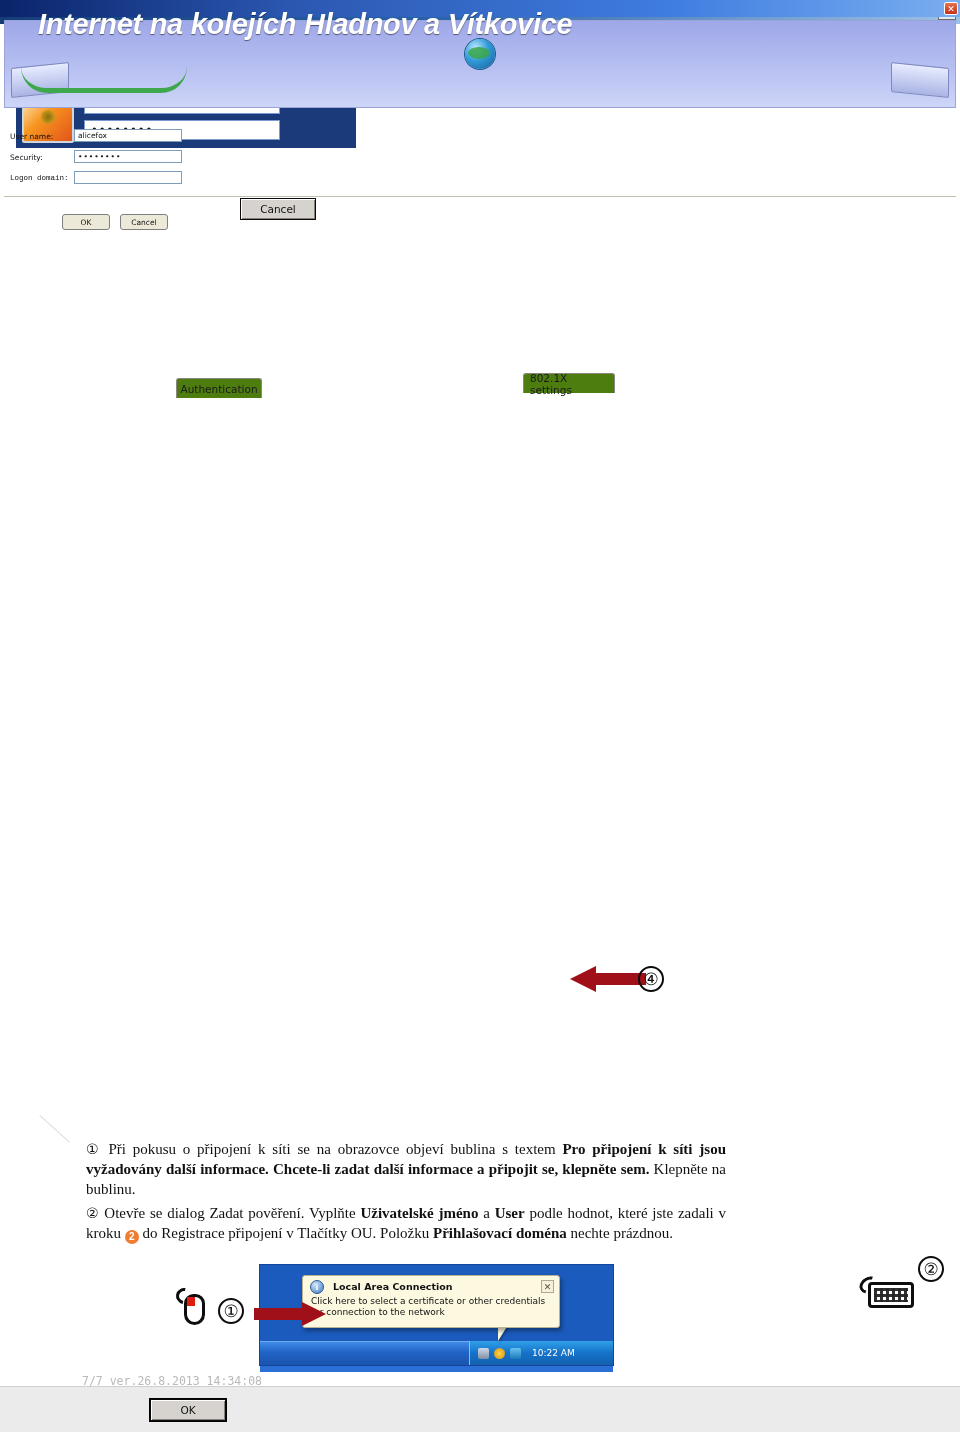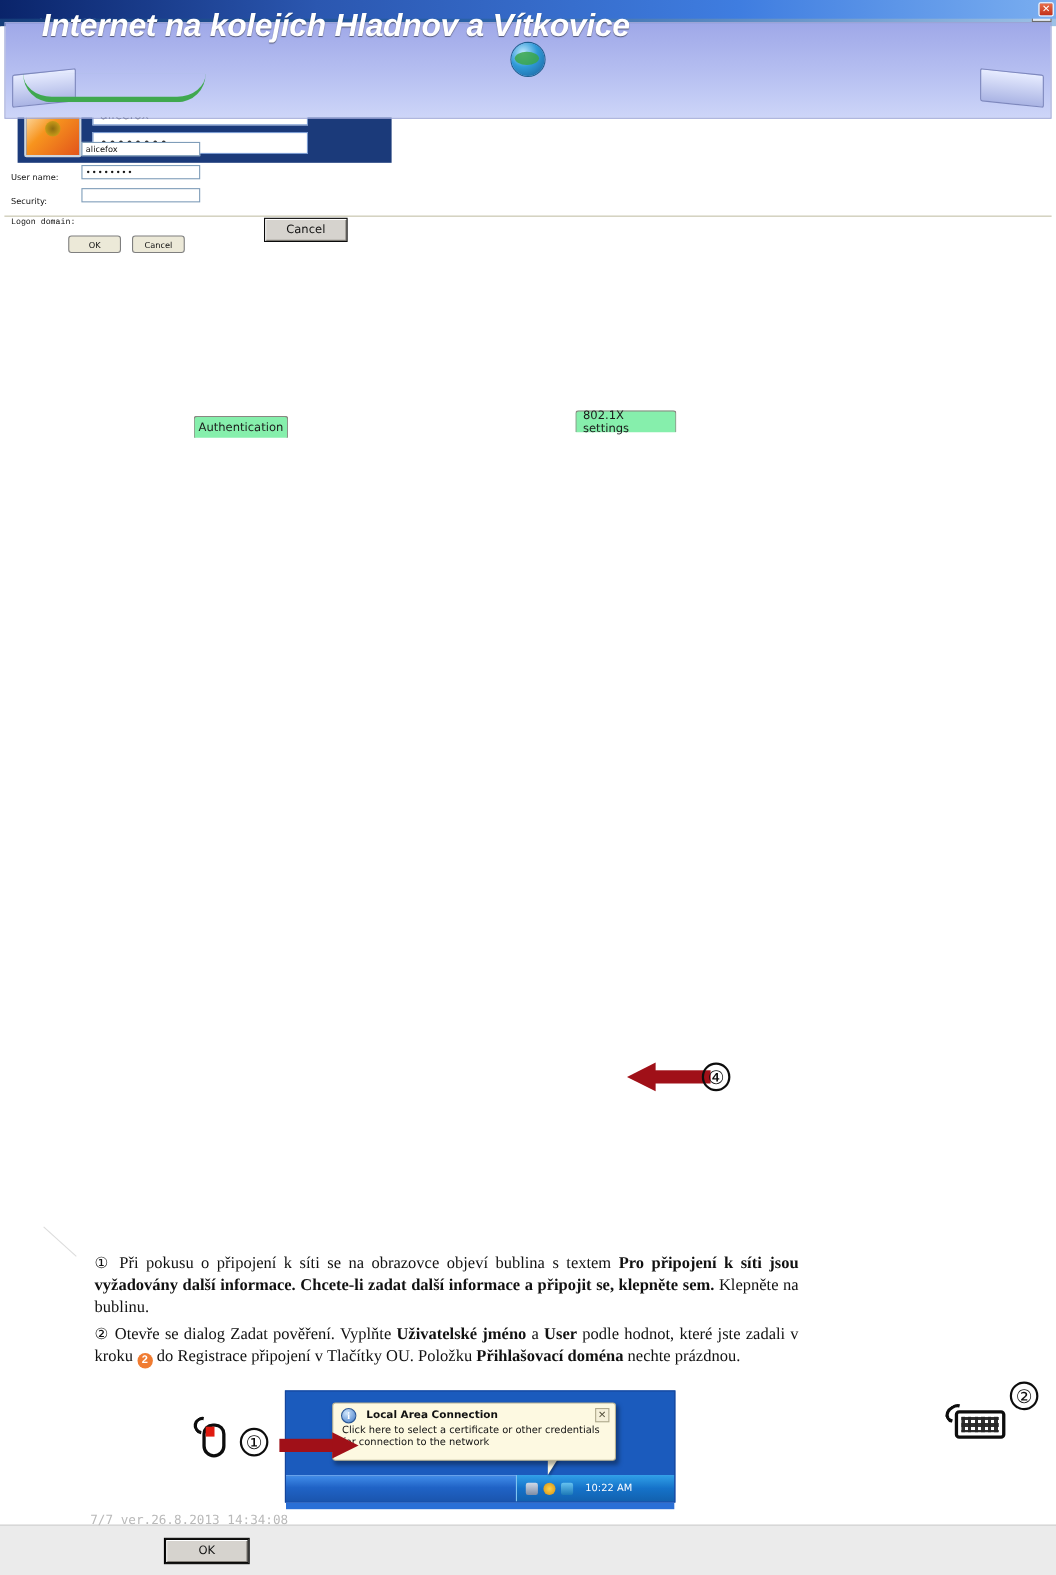--- a/index.html
+++ b/index.html
@@ -156,21 +156,21 @@
   }
   .btn-classic.default{ box-shadow: inset 1px 1px 0 #ffffff, inset -1px -1px 0 #87837c, 0 0 0 1px #000; }
   .tabstrip{ position:absolute; }
   .tab{
     position:absolute; bottom:0; background:#d6d3ce;
     border:1px solid #8a8781; border-bottom:none;
     border-radius:3px 3px 0 0;
     display:flex; align-items:center; justify-content:center;
     padding:0 6px; font-size:10.5px;
   }
-  .tab.active{ background:#86efac; z-index:3; }
+  .tab.active{ background:#4d7c0f; z-index:3; }
   .spinner{
     position:absolute; width:14px; border:1px solid #a5a19b; background:#d6d3ce;
     display:flex; flex-direction:column;
   }
   .spinner div{ flex:1; display:flex; align-items:center; justify-content:center; font-size:6px; color:#8c8984;}
 
   
   #dlg-props{
     left:88px; top:368px; width:410px; height:468px;
     background:#d6d3ce;
@@ -283,21 +283,21 @@
     box-shadow:0 0 0 1px #1d5e90;
   }
   #globe::after{
     content:""; position:absolute; left:3px; top:8px; width:22px; height:12px;
     border-radius:50%; background:#3aa64a; opacity:.85;
   }
   #green-arc{
     position:absolute; left:16px; top:46px; width:166px; height:26px;
     border-bottom:5px solid #3fa84f; border-radius:0 0 90px 90px;
   }
-  .cred-row-label{ position:absolute; font-size:7.5px; color:#111;margin-top:25px; }
+  .cred-row-label{ position:absolute; font-size:7.5px; color:#111; }
   .cred-input{
     position:absolute; background:#fff; border:1px solid #7f9db9; height:13px;
     display:flex; align-items:center; padding-left:3px; font-size:7.5px;
   }
   #cred-foot-line{
     position:absolute; left:4px; right:4px; top:196px; height:1px; background:#c4c0a8;
   }
   .cred-btn{
     position:absolute; height:16px; width:48px;
     background:#ece9d8; border:1px solid #7f7f7f; border-radius:3px;

